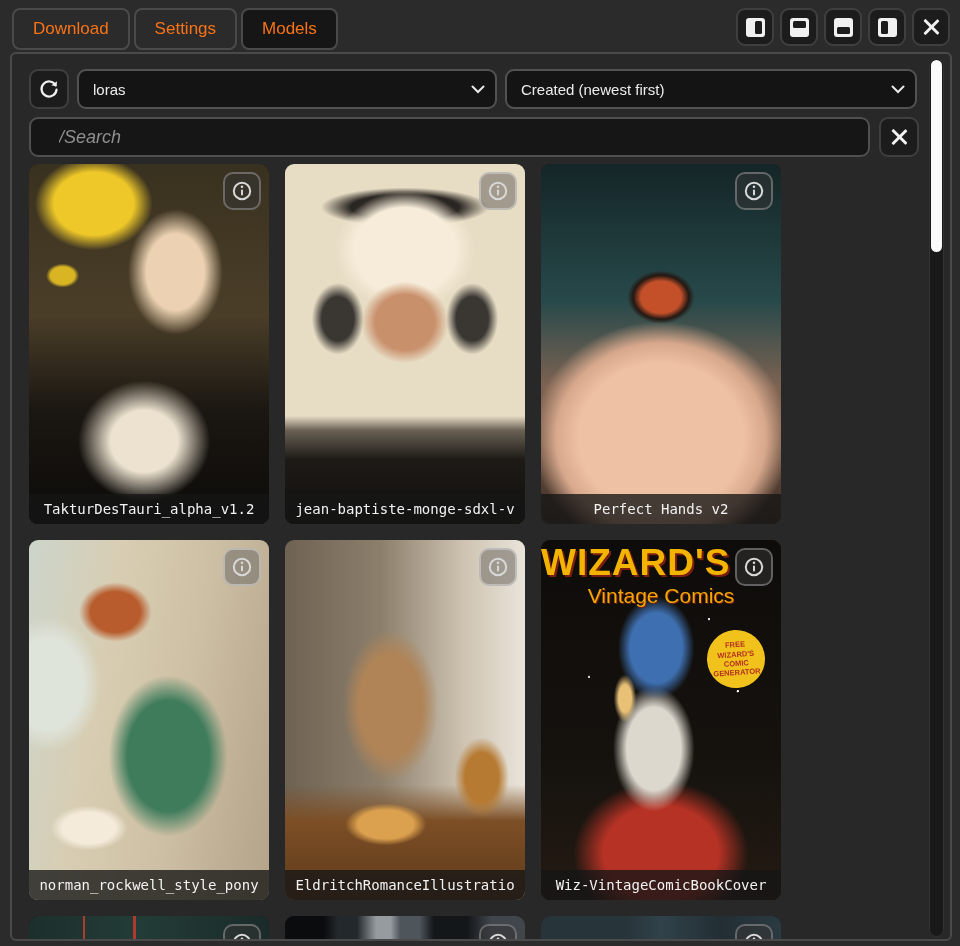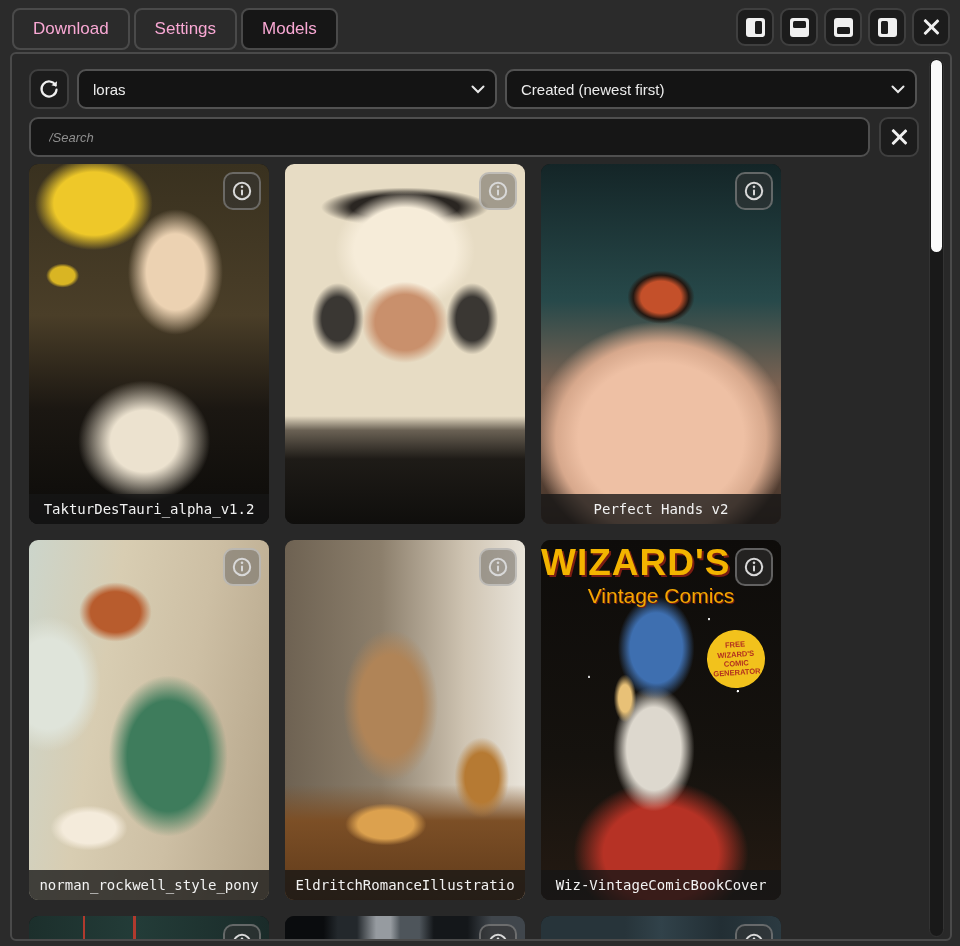--- a/index.html
+++ b/index.html
@@ -2,21 +2,21 @@
 <html><head>
 <meta charset="utf-8">
 <style>
   * { margin:0; padding:0; box-sizing:border-box; }
   html,body { width:960px; height:946px; overflow:hidden; background:#2b2b2b;
     font-family:"Liberation Sans", sans-serif; }
 
   
   .tabbar { position:absolute; left:12px; top:8px; display:flex; gap:4px; }
   .tab { height:42px; padding:0 19px; display:flex; align-items:center;
-    font-size:17px; color:#f9a8d4; border:2px solid #4a4a4a; border-radius:8px;
+    font-size:17px; color:#f97316; border:2px solid #4a4a4a; border-radius:8px;
     background:#2b2b2b; cursor:pointer;text-align:right; }
   .tab.active { background:#161616; }
 
   .winbtns { position:absolute; right:10px; top:8px; display:flex; gap:6px; }
   .wbtn { width:38px; height:38px; border:2px solid #3f3f3f; border-radius:9px;
     background:#1c1c1c; display:flex; align-items:center; justify-content:center; cursor:pointer; }
   .split-icon { width:19px; height:19px; background:#f0f0f0; border-radius:3px; position:relative; }
   .split-icon::after { content:''; position:absolute; background:#1c1c1c; border-radius:1.5px; }
   .split-right::after { right:3px; top:3px; bottom:3px; width:7px; }
   .split-top::after   { left:3px; right:3px; top:3px; height:7px; }
@@ -36,21 +36,21 @@
     justify-content:center; cursor:pointer; }
 
   .selectwrap { position:absolute; height:40px; }
   select { width:100%; height:100%; background:#141414; color:#ececec;
     border:2px solid #525252; border-radius:9px; font-size:15px; padding:0 14px;
     appearance:none; -webkit-appearance:none; font-family:"Liberation Sans",sans-serif; cursor:pointer; }
   .chev { position:absolute; right:12px; top:16px; pointer-events:none; }
 
   .searchwrap { position:absolute; left:17px; top:63px; width:841px; height:40px; }
   .searchwrap input { width:100%; height:100%; background:#161616; color:#ececec;
-    border:2px solid #4f4f4f; border-radius:9px; font-size:13px; padding:0 18px;
+    border:2px solid #4f4f4f; border-radius:9px; font-size:18px; padding:0 28px;
     font-family:"Liberation Sans",sans-serif; }
   .searchwrap input::placeholder { color:#8f8f8f; font-style:italic; }
 
   
   .vscroll { position:absolute; right:6px; top:4px; width:15px; height:879px;
     background:#191919; border-radius:8px; border:1px solid #333; }
   .vthumb { position:absolute; left:1px; right:1px; top:1px; height:192px;
     background:#fafafa; border-radius:7px; cursor:grab; }
 
   
@@ -213,20 +213,23 @@
   <div class="card">
     <div class="card-img img-2"></div>
 
     <div class="info-btn light">
       <svg width="22" height="22" viewBox="0 0 22 22">
         <circle cx="11" cy="11" r="8.2" fill="none" stroke="#d8d8d8" stroke-width="2"></circle>
         <rect x="10" y="9.6" width="2" height="6" rx="1" fill="#d8d8d8"></rect>
         <circle cx="11" cy="6.8" r="1.3" fill="#d8d8d8"></circle>
       </svg>
     </div>
+    <div class="card-caption">
+      <span class="card-title">jean-baptiste-monge-sdxl-v</span>
+    </div>
   </div>
 
   <div class="card">
     <div class="card-img img-3"></div>
 
     <div class="info-btn">
       <svg width="22" height="22" viewBox="0 0 22 22">
         <circle cx="11" cy="11" r="8.2" fill="none" stroke="#d8d8d8" stroke-width="2"></circle>
         <rect x="10" y="9.6" width="2" height="6" rx="1" fill="#d8d8d8"></rect>
         <circle cx="11" cy="6.8" r="1.3" fill="#d8d8d8"></circle>

